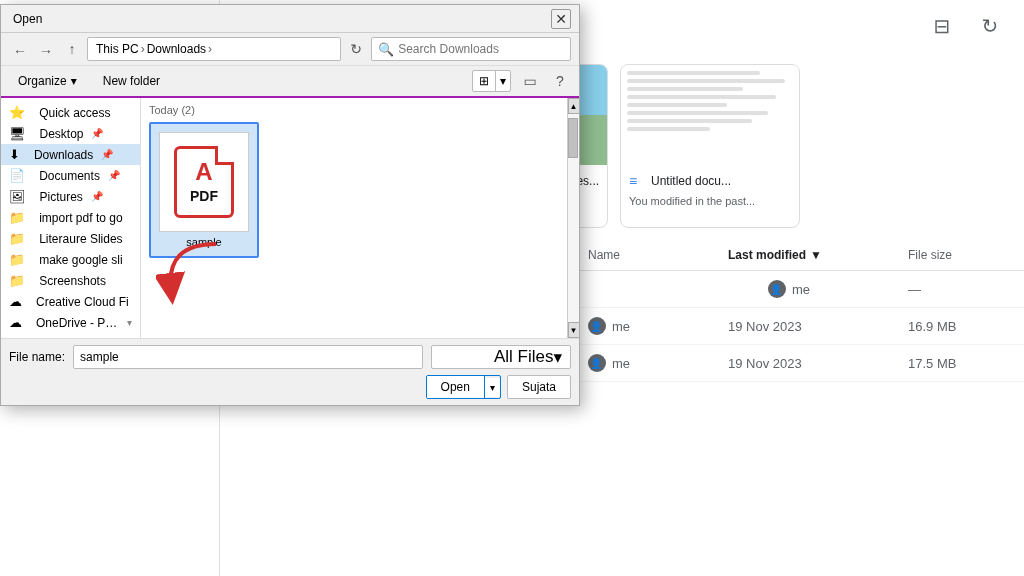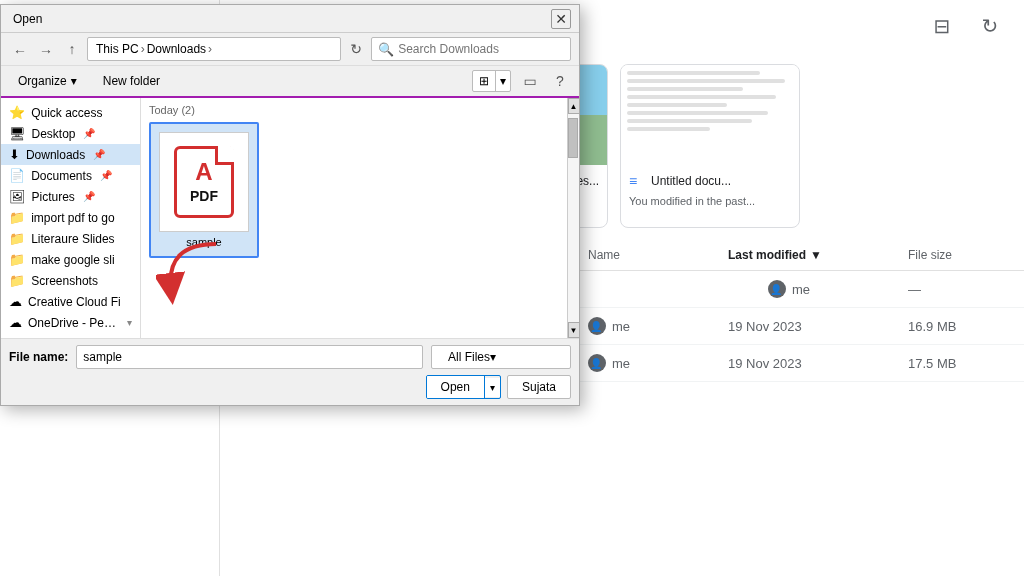--- a/index.html
+++ b/index.html
@@ -174,21 +174,21 @@
       width: 140px; min-width: 140px; border-right: 1px solid #ddd;
       background: #fff; overflow-y: auto; padding: 4px 0;
     }
     .ds-item {
       display: flex; align-items: center; gap: 6px;
       padding: 3px 8px; cursor: pointer; font-size: 12px; color: #000;
       white-space: nowrap; overflow: hidden;
     }
     .ds-item.selected { background: #d0e4f7; }
     .ds-item-icon { font-size: 13px; flex-shrink: 0; }
-    .ds-item-label { overflow: hidden; text-overflow: ellipsis; }
+    .ds-item-label { overflow: hidden; text-overflow: ellipsis; margin-left: 8px; }
     .ds-item-pin { color: #888; font-size: 10px; margin-left: 2px; }
 
     
     .dialog-files {
       flex: 1; overflow-y: auto; background: #fff; padding: 4px;
     }
     .df-section-label { font-size: 11px; color: #666; padding: 2px 4px; }
     .df-grid { display: flex; flex-wrap: wrap; gap: 4px; padding: 4px; }
     .df-file-item {
       width: 110px; display: flex; flex-direction: column; align-items: center;
@@ -223,28 +223,28 @@
     .pdf-label { font-size: 14px; font-weight: 700; color: #111; margin-top: 4px; }
     .df-file-name { font-size: 11px; text-align: center; color: #000; margin-top: 4px; word-break: break-all; }
 
     
     .dialog-bottom {
       padding: 6px 8px; border-top: 1px solid #ddd; background: #f0f0f0;
     }
     .filename-row {
       display: flex; align-items: center; gap: 8px; margin-bottom: 6px;
     }
-    .filename-label { font-size: 12px; color: #000; white-space: nowrap; font-weight: bold; }
+    .filename-label { font-size: 12px; color: #000; white-space: nowrap; }
     .filename-input {
       flex: 1; height: 24px; border: 1px solid #bbb; background: #fff;
       font-size: 12px; padding: 0 6px; outline: none; border-radius: 2px;
     }
     .filetype-dropdown {
       width: 140px; height: 24px; border: 1px solid #bbb; background: #fff;
-      font-size: 12px; padding: 0 16px; border-radius: 2px; display: flex; align-items: center; justify-content: flex-start; cursor: pointer;
+      font-size: 17px; padding: 0 8px; border-radius: 2px; display: flex; align-items: center; justify-content: flex-end; cursor: pointer;
     }
     .btn-row {
       display: flex; align-items: center; justify-content: flex-end; gap: 6px;
     }
     .open-btn-group {
       display: flex; align-items: center; border: 1px solid #0078d7; border-radius: 2px; overflow: hidden;
     }
     .open-btn-main {
       padding: 4px 14px; background: #fff; border: none; font-size: 12px;
       cursor: pointer; color: #000; border-right: 1px solid #0078d7;

